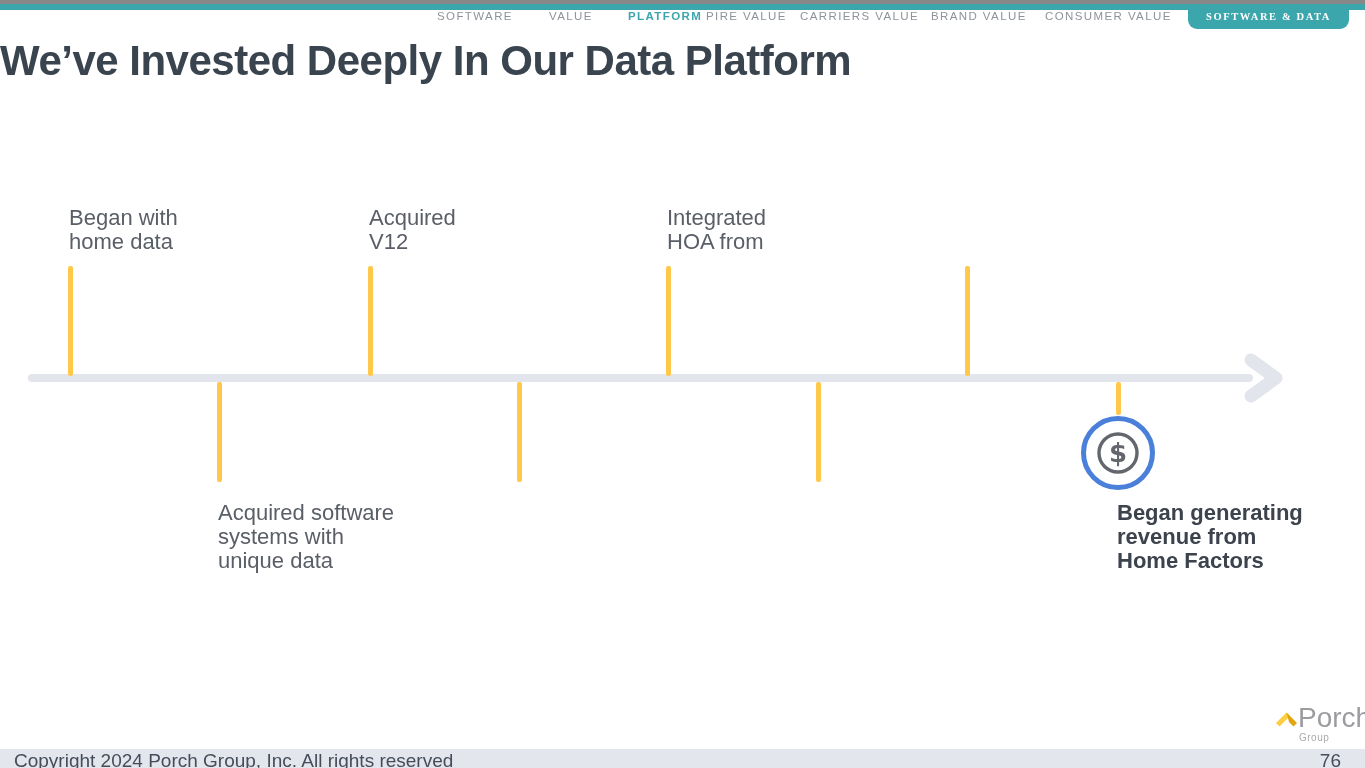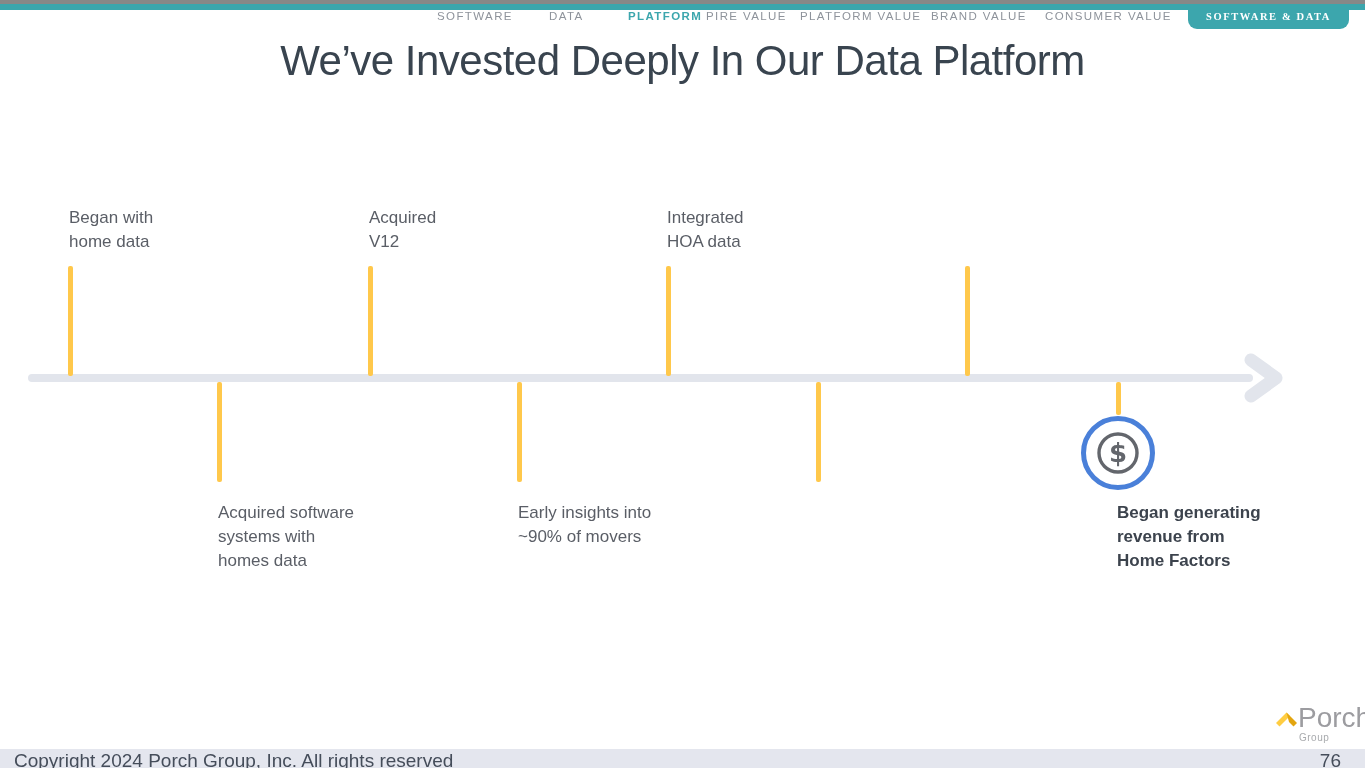--- a/index.html
+++ b/index.html
@@ -14,35 +14,35 @@
     color:var(--navgray);font-weight:500;cursor:pointer;white-space:nowrap;
   }
   .nav-tab.active{color:var(--teal);font-weight:bold;}
   .badge{
     position:absolute;left:1188px;top:0;width:161px;height:25px;background:var(--teal);
     border-radius:0 0 9px 9px;color:#ffffff;font-size:10.5px;letter-spacing:1.6px;
     font-weight:bold;display:flex;align-items:center;justify-content:center;cursor:pointer;font-family:Liberation Serif, serif;
   }
   
   .title{
-    position:absolute;left:0;top:33px;width:100%;margin:0;text-align:center;
-    font-size:42px;font-weight:400;letter-spacing:-0.5px;color:var(--title);
+    position:absolute;left:0;top:33px;width:100%;margin:0;text-align:left;
+    font-size:42px;font-weight:700;letter-spacing:-0.5px;color:var(--title);
   }
   
   .tl-line{
     position:absolute;left:28px;top:370px;width:1225px;height:8px;
     background:var(--line);border-radius:4px;
   }
   .tl-arrow{position:absolute;left:1244px;top:349px;}
   .tick{position:absolute;width:5px;background:var(--yellow);border-radius:2px;}
   .tick.up{top:262px;height:110px;}
   .tick.down{top:378px;height:100px;}
   .tick.short{top:378px;height:33px;}
   .ms-label{
-    position:absolute;font-size:17px;line-height:24px;color:var(--text);
+    position:absolute;font-size:22px;line-height:24px;color:var(--text);
     white-space:pre-line;
   }
   .ms-label.above{top:202px;}
   .ms-label.below{top:497px;}
   .ms-label.em{font-weight:bold;color:var(--boldtext);}
   
   .money-ring{
     position:absolute;left:1081px;top:412px;width:74px;height:74px;box-sizing:border-box;
     border:5px solid var(--blue);border-radius:50%;background:#ffffff;
     display:flex;align-items:center;justify-content:center;
@@ -65,24 +65,24 @@
 </style>
 </head>
 <body>
 
 <div class="slide">
 
   <div class="topbar"></div>
 
   <nav>
     <span class="nav-tab" style="left:437px">SOFTWARE</span>
-    <span class="nav-tab" style="left:549px">DATA</span>
+    <span class="nav-tab" style="left:549px">VALUE</span>
     <span class="nav-tab active" style="left:628px">PLATFORM</span>
     <span class="nav-tab" style="left:706px">PIRE VALUE</span>
-    <span class="nav-tab" style="left:800px">PLATFORM VALUE</span>
+    <span class="nav-tab" style="left:800px">CARRIERS VALUE</span>
     <span class="nav-tab" style="left:931px">BRAND VALUE</span>
     <span class="nav-tab" style="left:1045px">CONSUMER VALUE</span>
   </nav>
 
   <div class="badge">SOFTWARE &amp; DATA</div>
 
   <h1 class="title">We’ve Invested Deeply In Our Data Platform</h1>
 
   <div class="tl-line"></div>
   <svg class="tl-arrow" width="44" height="50" viewBox="0 0 44 50">
@@ -92,32 +92,30 @@
   <div class="tick up" style="left:68px"></div>
   <div class="ms-label above" style="left:69px">Began with
 home data</div>
 
   <div class="tick up" style="left:368px"></div>
   <div class="ms-label above" style="left:369px">Acquired
 V12</div>
 
   <div class="tick up" style="left:666px"></div>
   <div class="ms-label above" style="left:667px">Integrated
-HOA data</div>
+HOA from</div>
 
   <div class="tick up" style="left:965px"></div>
 
   <div class="tick down" style="left:217px"></div>
   <div class="ms-label below" style="left:218px">Acquired software
 systems with
-homes data</div>
+unique data</div>
 
   <div class="tick down" style="left:517px"></div>
-  <div class="ms-label below" style="left:518px">Early insights into
-~90% of movers</div>
 
   <div class="tick down" style="left:816px"></div>
 
   <div class="tick short" style="left:1116px"></div>
   <div class="money-ring">
     <svg width="48" height="48" viewBox="0 0 48 48">
       <circle cx="24" cy="24" r="19" fill="none" stroke="#63666C" stroke-width="3.4"></circle>
       <text x="24" y="33" text-anchor="middle" font-family="DejaVu Sans, sans-serif" font-size="26" font-weight="bold" fill="#63666C">$</text>
     </svg>
   </div>

